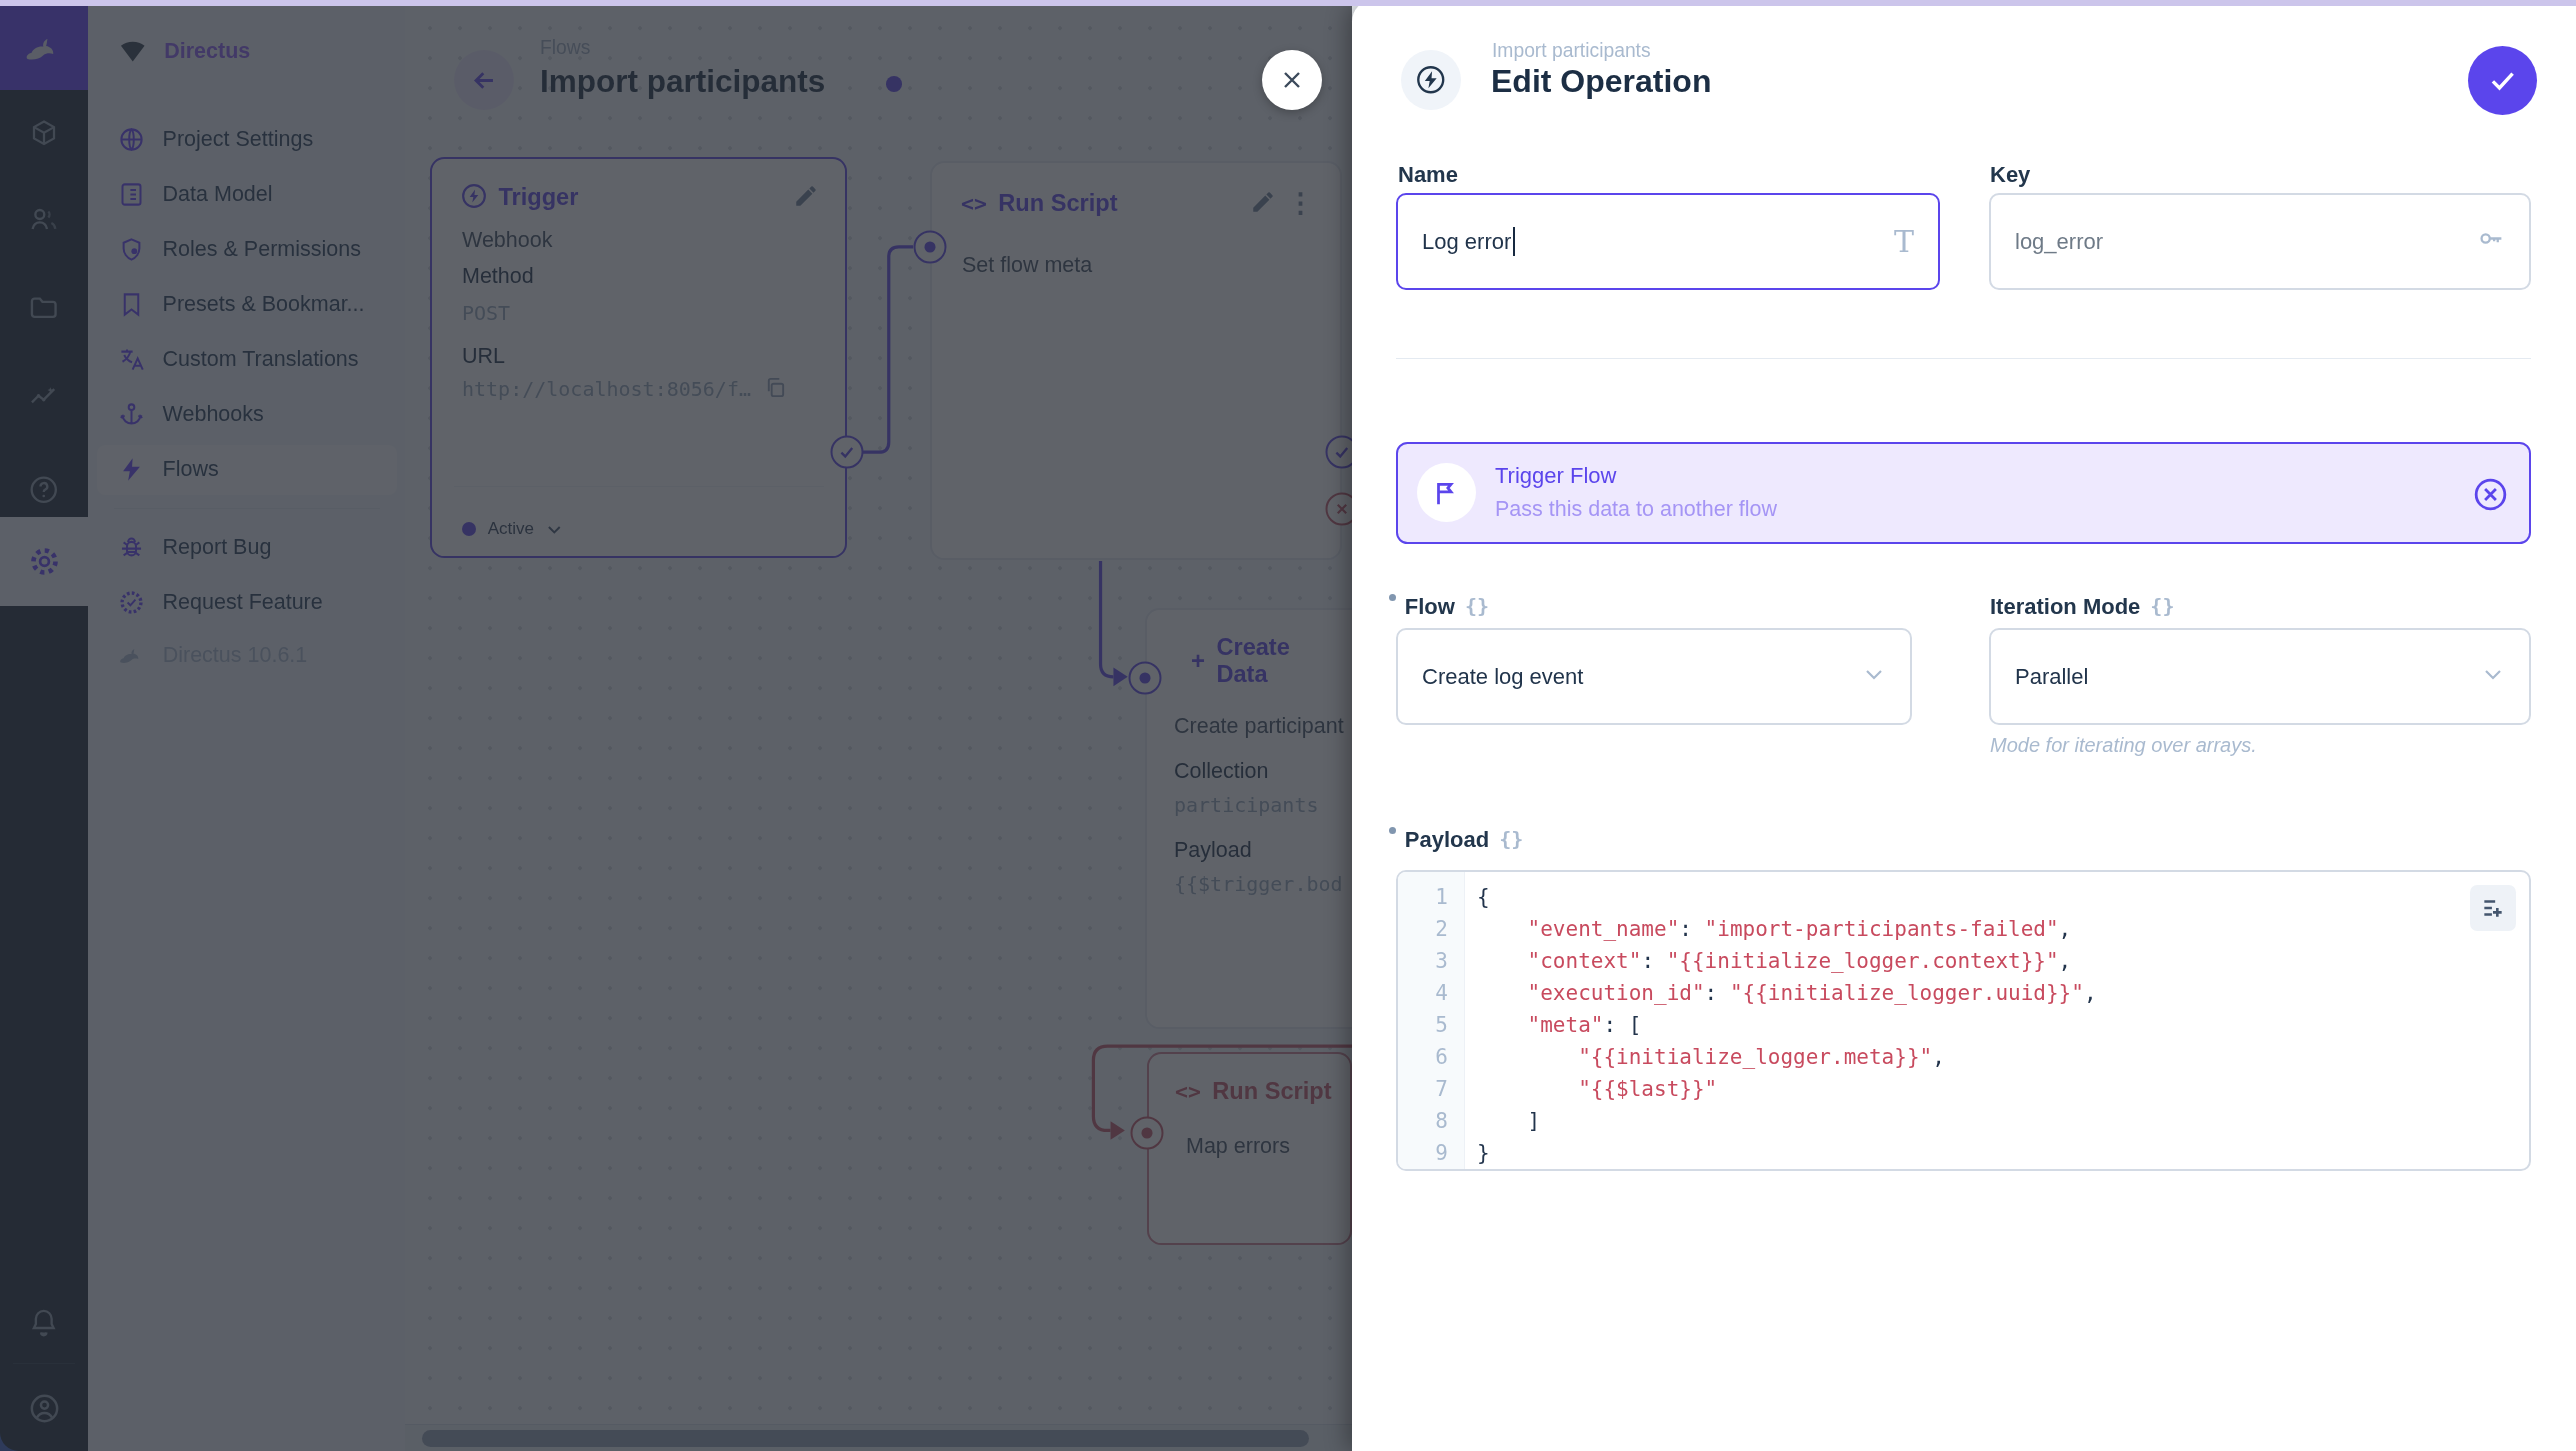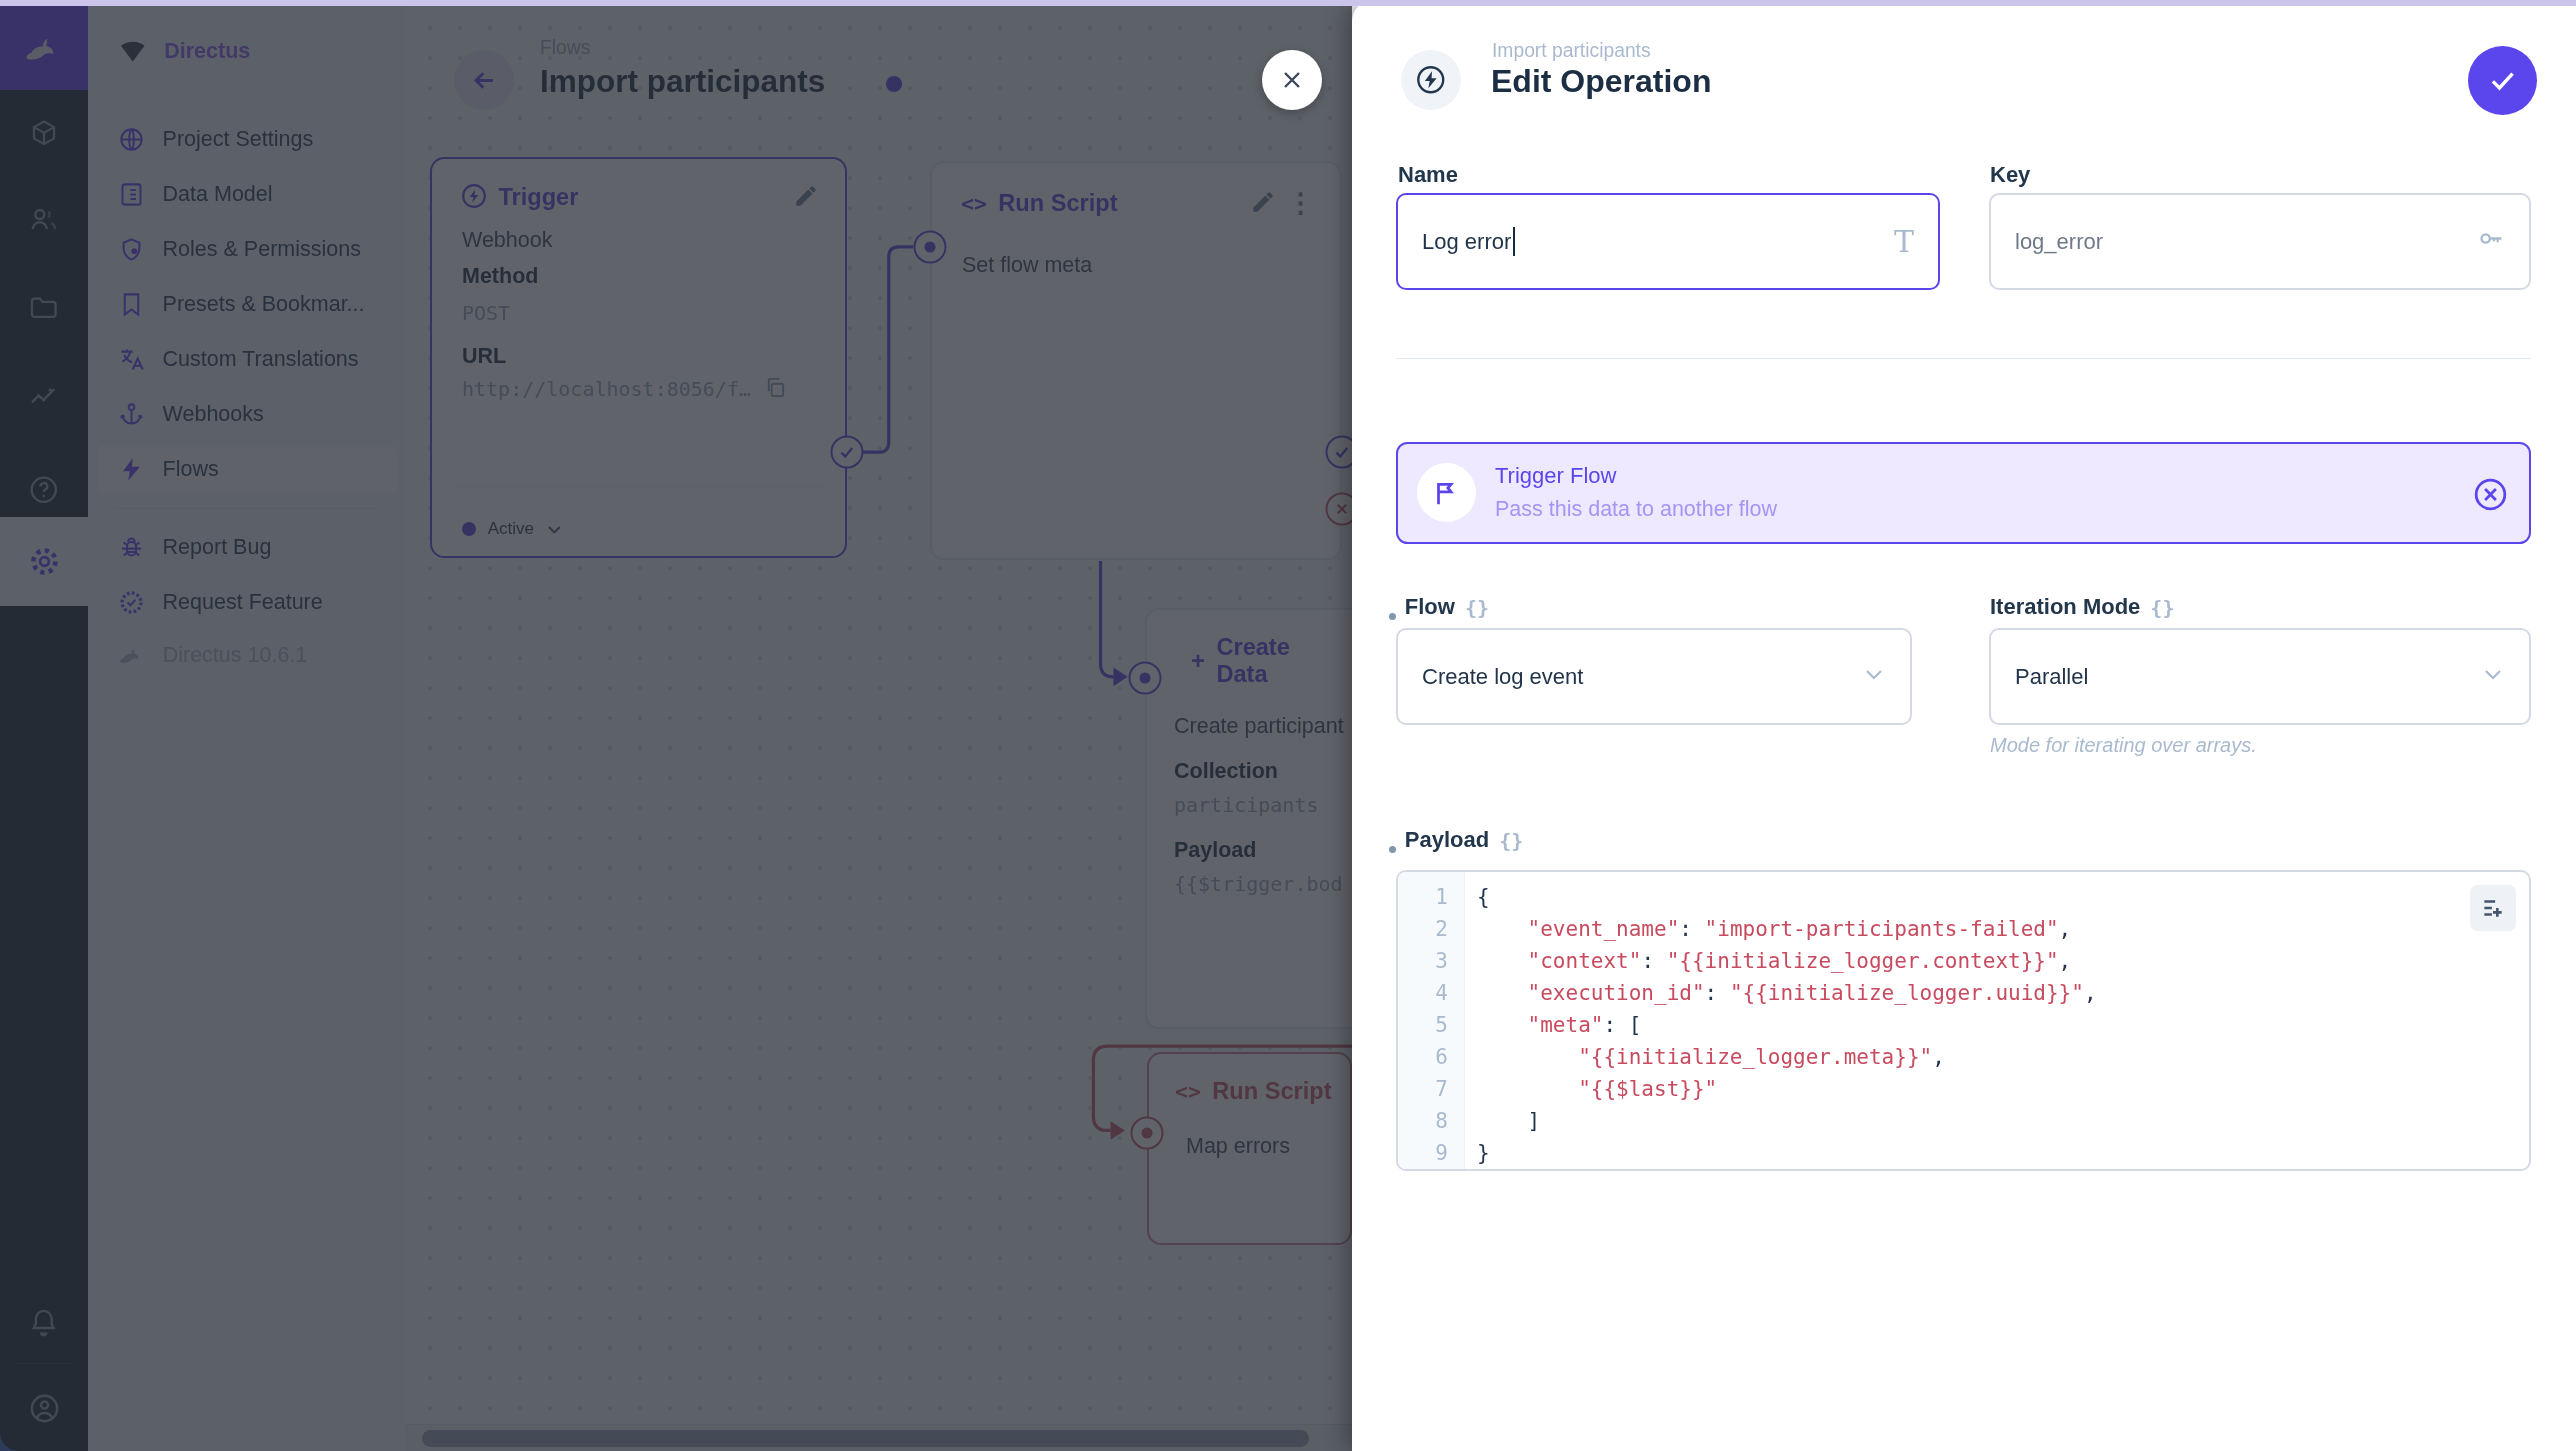--- a/index.html
+++ b/index.html
@@ -55,21 +55,21 @@
 
 .panel{position:absolute;background:#FFFFFF;border:2.1px solid #E2E8F0;border-radius:14.3px;z-index:5}
 .panel .head{display:flex;align-items:center;gap:11.4px;padding:24px 26px 0 29px}
 .panel .head .ptitle{font-size:23.6px;font-weight:bold;color:var(--purple)}
 .panel .head .sp{flex:1}
 .p-purple{border-color:var(--purple)}
 .p-maroon{border-color:#CB7D8F}
 .p-maroon .head .ptitle{color:var(--maroon)}
 .p-maroon .head .code-g{color:var(--maroon)}
 .code-g{font-family:"DejaVu Sans Mono",monospace;font-weight:bold;font-size:21.5px;color:var(--purple)}
-.plabel{font-size:21.5px;font-weight:bold;color:#21344B;padding-left:30px}
+.plabel{font-size:21.5px;font-weight:normal;color:#21344B;padding-left:30px}
 .pvalue{font-size:20px;color:var(--mono-gray);padding-left:30px}
 .ptext{font-size:21.5px;color:var(--ink2);padding-left:30px}
 .active-row{position:absolute;left:30px;bottom:17px;display:flex;align-items:center;gap:11.4px;font-size:17px;color:#33445A}
 .active-dot{width:14.3px;height:14.3px;border-radius:50%;background:var(--purple)}
 .tp-div{position:absolute;left:21.5px;right:21.5px;bottom:69px;height:1.4px;background:#EDF1F6}
 .node{position:absolute;width:33px;height:33px;border-radius:50%;background:#fff;border:2.9px solid var(--purple);
   transform:translate(-50%,-50%);display:flex;align-items:center;justify-content:center;z-index:6;color:var(--purple)}
 .node.m{border-color:var(--maroon);color:var(--maroon)}
 .node.dot::after{content:"";width:10.7px;height:10.7px;border-radius:50%;background:var(--purple)}
 .node.m.dot::after{background:var(--maroon)}
@@ -83,21 +83,21 @@
 
 
 .drawer{position:absolute;left:1352px;top:0;width:1224px;height:1451px;background:#FFFFFF;z-index:25;
   border-top-left-radius:21.5px;box-shadow:-5.7px 0 21.5px rgba(0,0,0,0.3)}
 .dw-opicon{position:absolute;left:49px;top:50px;width:60px;height:60px;border-radius:50%;background:#F0F4F9;
   display:flex;align-items:center;justify-content:center;color:#22364C}
 .dw-crumb{position:absolute;left:140px;top:40px;font-size:19.3px;color:#A9BACF}
 .dw-title{position:absolute;left:139px;top:63px;font-size:32px;font-weight:bold;color:#1C2E44}
 .dw-save{position:absolute;left:1116px;top:46px;width:69px;height:69px;border-radius:50%;background:var(--accent);
   display:flex;align-items:center;justify-content:center;color:#fff}
-.f-label{position:absolute;font-size:22px;font-weight:bold;color:#22364C;display:flex;align-items:flex-end;gap:10px}
+.f-label{position:absolute;font-size:22px;font-weight:bold;color:#22364C;display:flex;align-items:flex-start;gap:10px}
 .req-dot{width:7.2px;height:7.2px;border-radius:50%;background:#8196AF;margin-right:-1.4px}
 .braces{font-family:"DejaVu Sans Mono",monospace;font-size:20px;color:#A9BACF;font-weight:bold}
 .field{position:absolute;height:97px;border:2.1px solid var(--border);border-radius:10px;background:#fff;
   display:flex;align-items:center;padding:0 24px;font-size:22px;color:#21344B}
 .field.focus{border:2.9px solid var(--accent)}
 .field .sp{flex:1}
 .field .ricon{color:#A9BACF}
 .caret{display:inline-block;width:2.1px;height:29px;background:#172940;margin-left:2.1px;vertical-align:-5.7px}
 .dw-div{position:absolute;left:44px;width:1135px;height:1.4px;background:var(--line)}
 .banner{position:absolute;left:44px;top:442px;width:1135px;height:102px;background:#EEE9FE;

